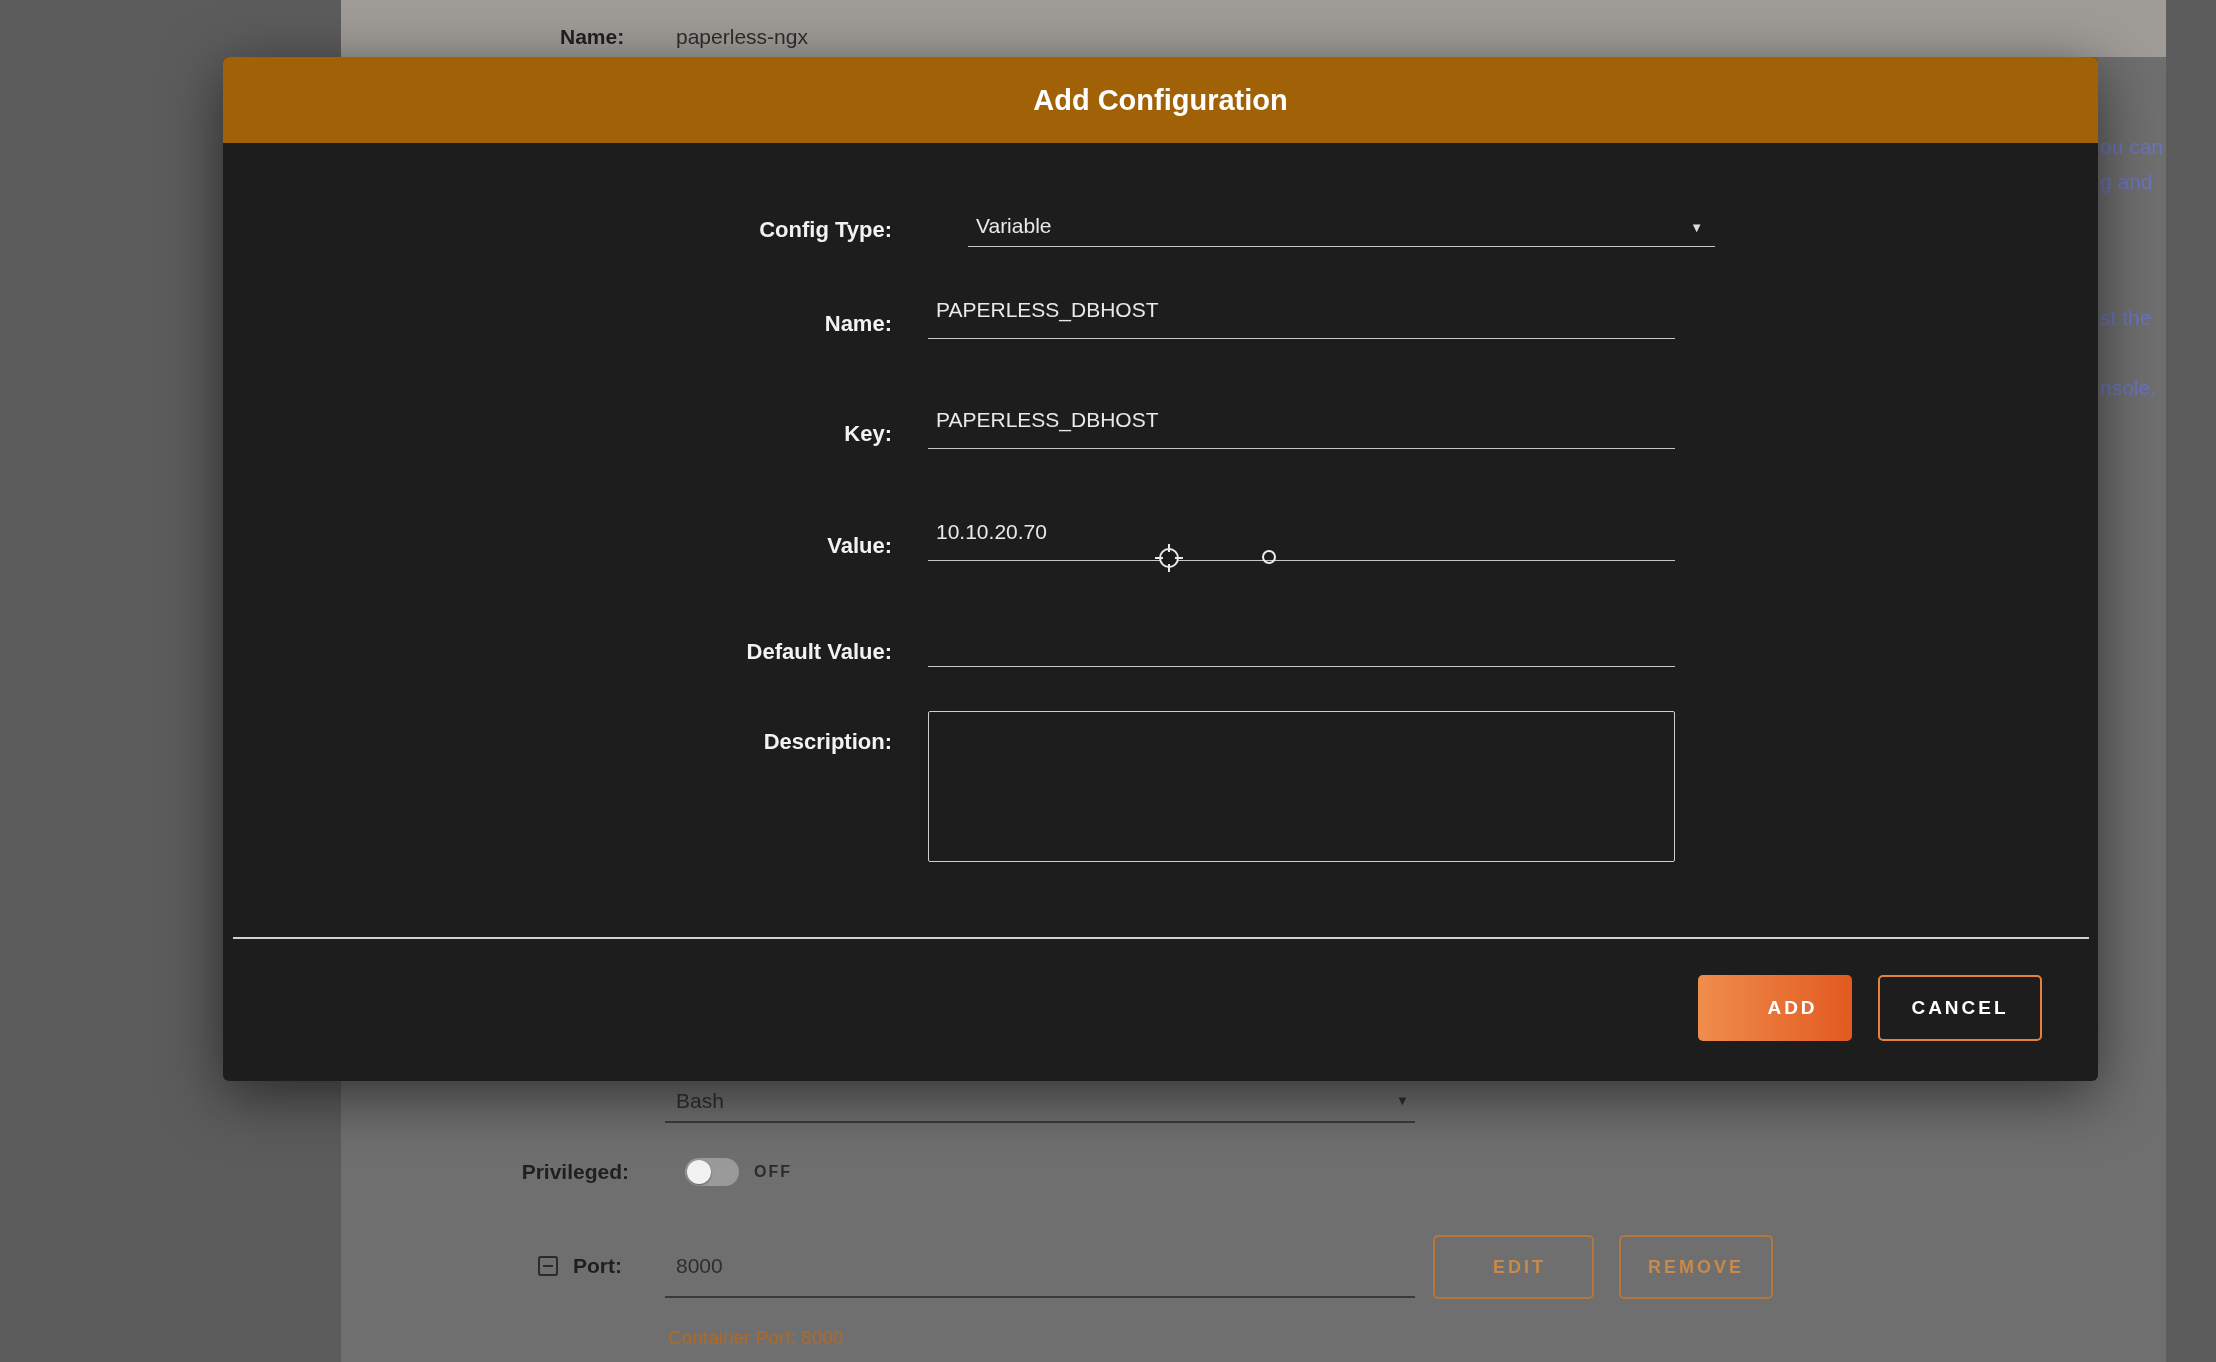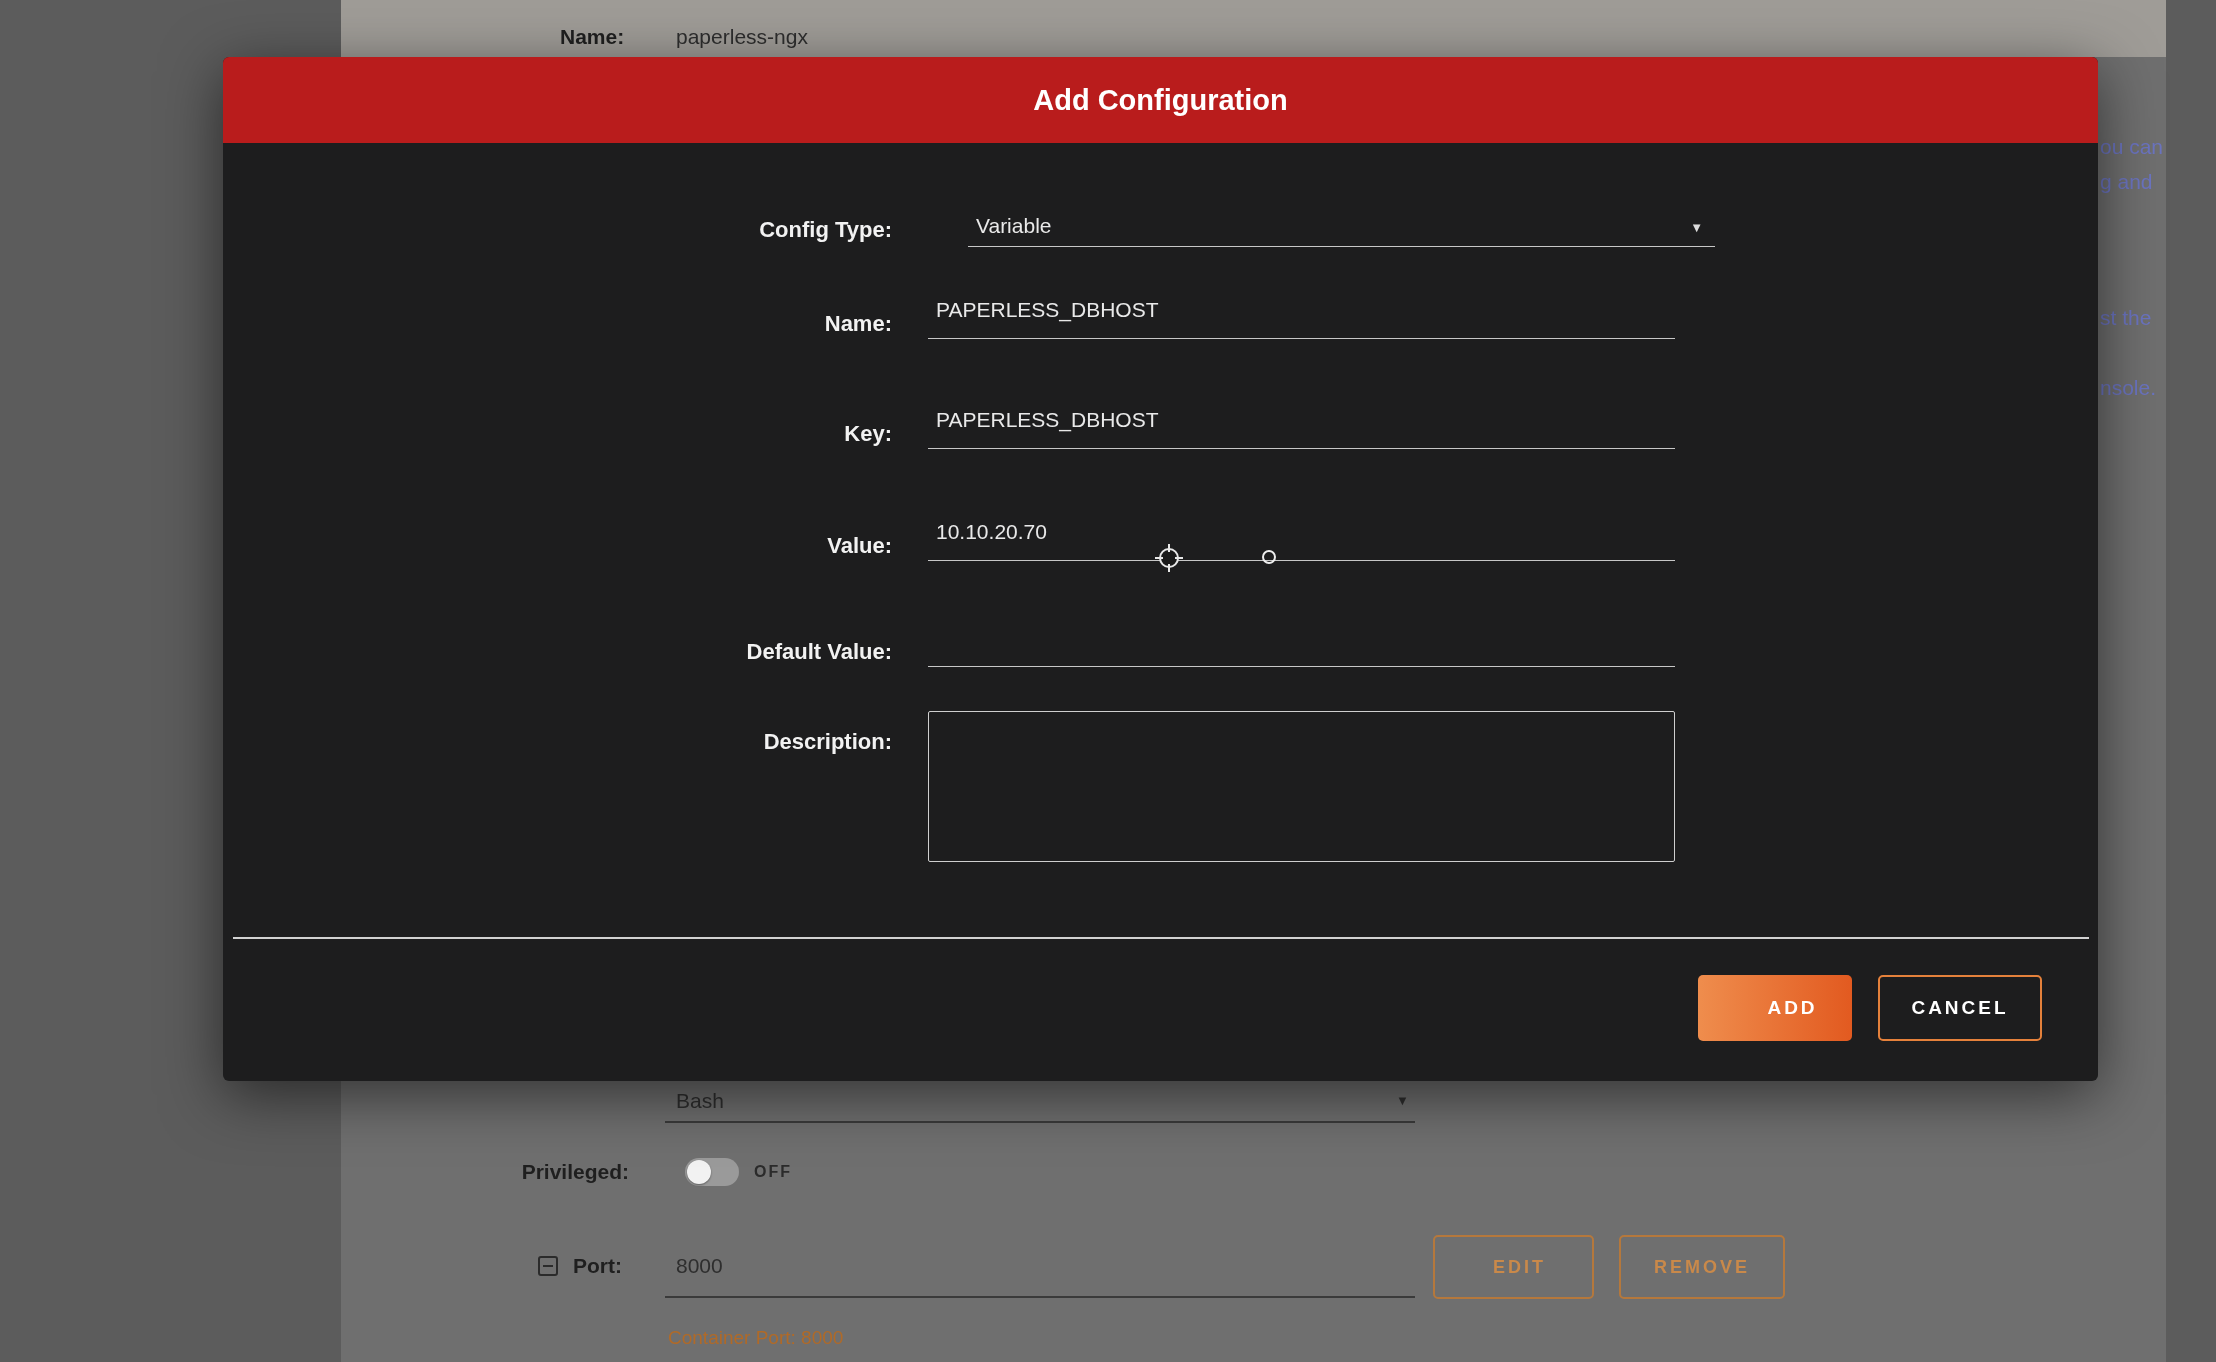--- a/index.html
+++ b/index.html
@@ -30,21 +30,21 @@
 
   .pg-btn { position:absolute; height:64px; background:transparent; border:2px solid #b5783c; border-radius:5px;
             color:#c9894a; font-family:"Liberation Sans",sans-serif; font-size:18px; font-weight:700; letter-spacing:3px;
             display:flex; align-items:center; justify-content:center; cursor:pointer; }
 
   .container-port { position:absolute; left:668px; top:1327px; font-size:19px; color:#b06a28; }
 
   
   .modal { position:absolute; left:223px; top:57px; width:1875px; height:1024px; background:#1d1d1e;
            border-radius:6px; box-shadow:0 14px 60px rgba(0,0,0,.55); z-index:10; }
-  .modal-header { position:absolute; left:0; top:0; width:100%; height:86px; background:#b91c1c; border-radius:6px 6px 0 0; }
+  .modal-header { position:absolute; left:0; top:0; width:100%; height:86px; background:#a16207; border-radius:6px 6px 0 0; }
   .modal-title { width:100%; height:86px; line-height:86px; text-align:center; color:#ffffff; font-size:29px; font-weight:700; }
 
   .m-label { position:absolute; left:369px; width:300px; height:42px; line-height:42px; text-align:right;
              color:#f2f2f2; font-size:22px; font-weight:700; }
   .m-field { position:absolute; left:705px; width:747px; height:42px; border-bottom:1px solid #c7c7c7; }
   .m-select { cursor:pointer;margin-left:40px; }
   .m-select .sel-text { position:absolute; left:8px; top:0; height:42px; line-height:42px; color:#e9e9e9; font-size:21px; }
   .m-input { position:absolute; left:705px; width:747px; height:42px; background:transparent; border:none;
              border-bottom:1px solid #c7c7c7; color:#e9e9e9; font-size:21px; font-family:"Liberation Sans",sans-serif;
              padding:0 0 16px 8px; outline:none; }
@@ -90,21 +90,21 @@
   <div class="toggle">
     <div class="knob"></div>
   </div>
   <span class="toggle-state">OFF</span>
 
   <div class="minus-sq"></div>
   <span class="pg-label" style="left:573px; top:1245px;">Port:</span>
   <span class="pg-value" style="left:676px; top:1245px;">8000</span>
   <div class="pg-underline" style="left:665px; top:1296px; width:750px;"></div>
   <button class="pg-btn" style="left:1433px; top:1235px; width:161px;padding-left:12px;">EDIT</button>
-  <button class="pg-btn" style="left:1619px; top:1235px; width:166px;">REMOVE</button>
+  <button class="pg-btn" style="left:1619px; top:1235px; width:154px;">REMOVE</button>
   <span class="container-port">Container Port: 8000</span>
 
   <div class="modal">
     <div class="modal-header">
       <div class="modal-title">Add Configuration</div>
     </div>
 
     <div class="m-label" style="top:152px;">Config Type:</div>
     <div class="m-field m-select" style="top:148px;">
       <span class="sel-text">Variable</span>

